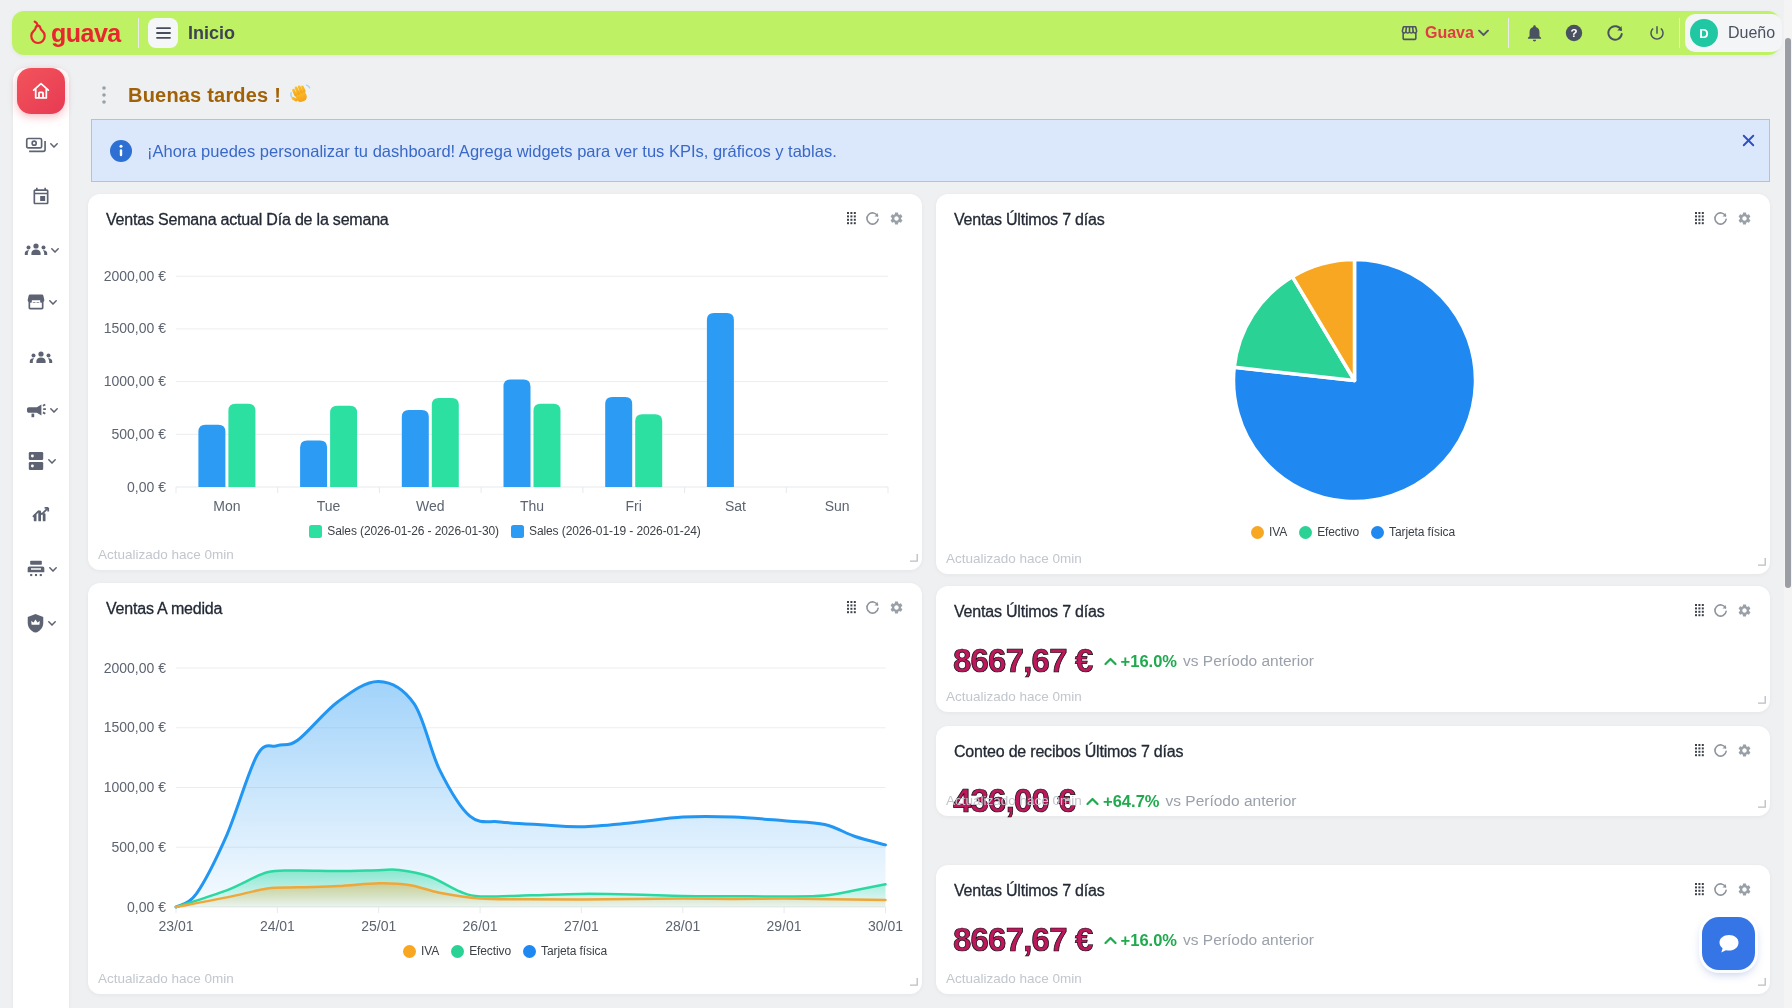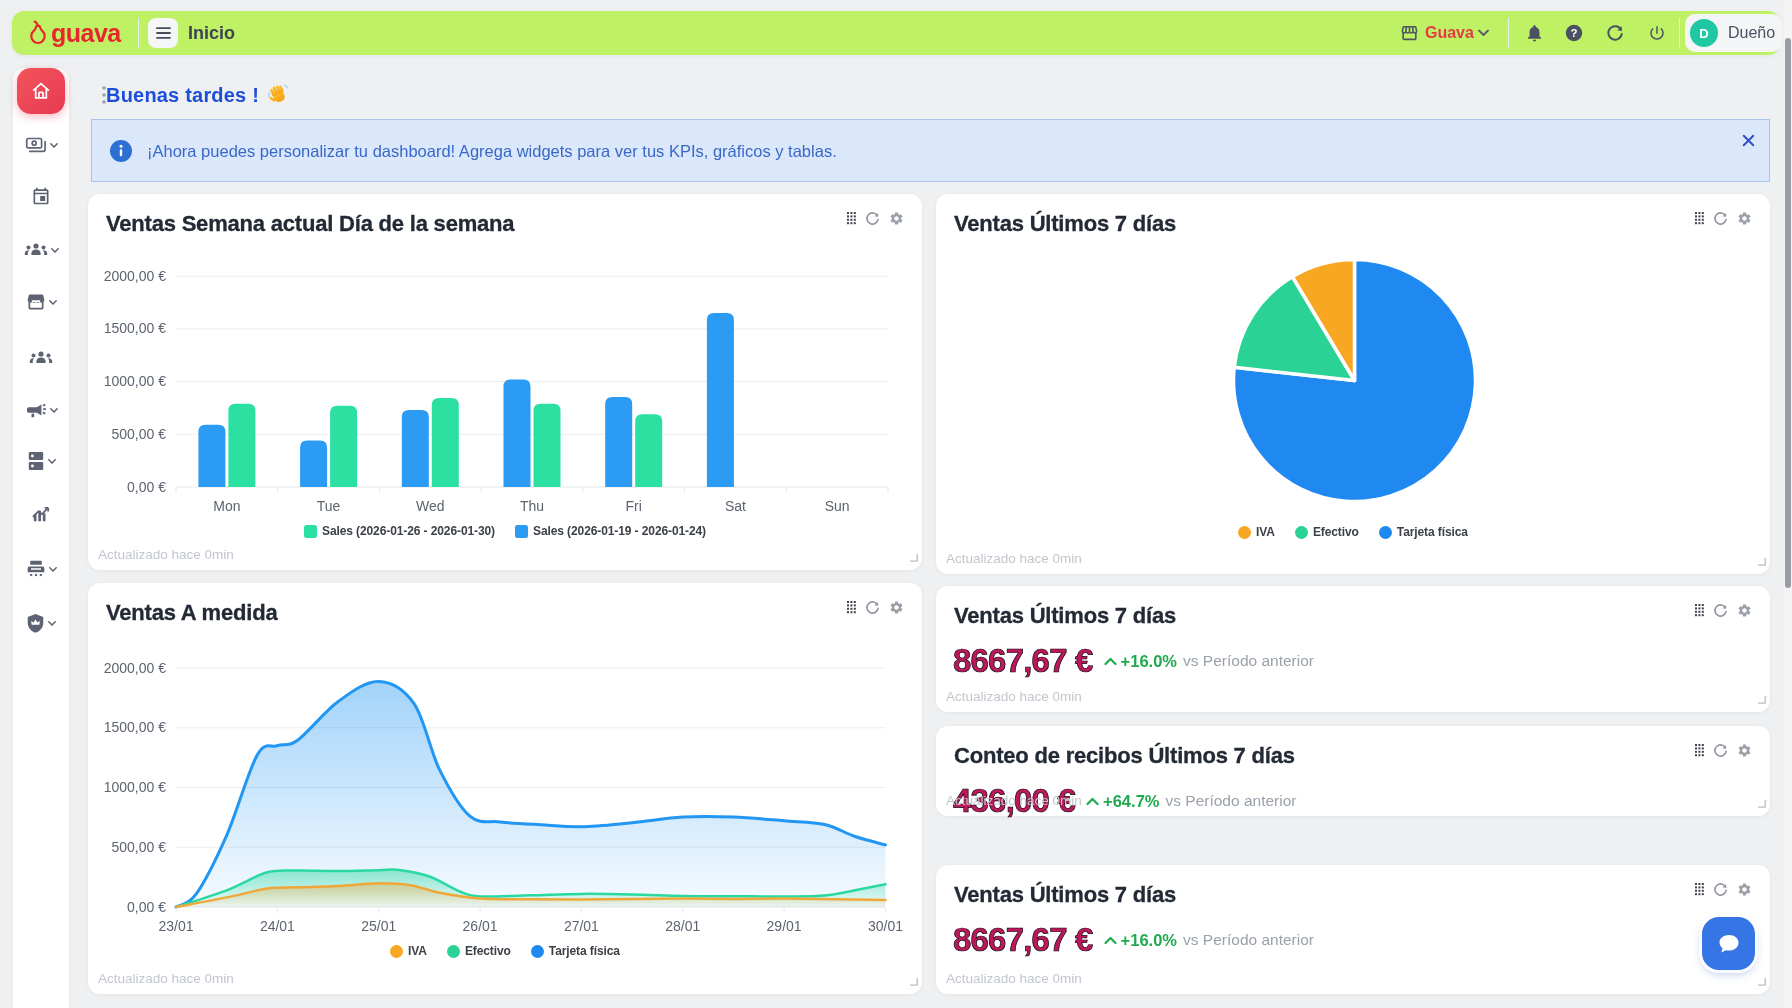--- a/index.html
+++ b/index.html
@@ -11,30 +11,30 @@
 .inicio { font-size:18px; font-weight:bold; color:#3f4254; }
 .guava-red { color:#e33b44; font-size:16px; font-weight:bold; }
 .avatar-pill { background:#f4f5f6; border-radius:10px; height:38px; padding:0 7px 0 5px; }
 .avatar { width:28px; height:28px; border-radius:50%; background:#1fc8a2; color:#fff; font-size:13px; font-weight:bold; display:flex; align-items:center; justify-content:center; }
 .duenyo { margin-left:10px; font-size:16px; color:#4a5160; }
 .sidebar { position:absolute; left:13px; top:68px; width:56px; height:940px; background:#fff; border-radius:12px 12px 0 0; box-shadow:0 1px 4px rgba(30,35,45,.05); }
 .homebtn { position:absolute; left:4px; top:0px; width:48px; height:46px; border-radius:14px; background:linear-gradient(140deg,#f2545b,#e73a53); display:flex; align-items:center; justify-content:center; box-shadow:0 3px 8px rgba(236,62,85,.35); }
 .sitem { position:absolute; left:0; width:56px; display:flex; align-items:center; justify-content:center; height:22px; }
 .schev { margin-left:3px; display:flex; }
 .pagehead { position:absolute; left:102px; top:83px; display:flex; align-items:center; }
-.greet { font-size:20px; font-weight:bold; color:#1d4ed8; letter-spacing:0.2px; }
+.greet { font-size:20px; font-weight:bold; color:#a16207; margin-left:22px; letter-spacing:0.2px; }
 .banner { position:absolute; left:91px; top:119px; width:1679px; height:63px; background:#dbe8fb; border:1px solid #a7c4ec; border-radius:0; }
 .banner-ic { position:absolute; left:18px; top:20px; }
 .banner-tx { position:absolute; left:55px; top:22px; font-size:16.5px; color:#3968c8; }
 .banner-x { position:absolute; right:14px; top:13px; }
 .card { position:absolute; background:#fff; border-radius:12px; box-shadow:0 1px 4px rgba(30,35,45,.05); }
-.ctitle { position:absolute; left:18px; top:17px; font-size:22px; font-weight:bold; color:#232a35; letter-spacing:-0.2px; -webkit-text-stroke:0.3px #232a35; }
+.ctitle { position:absolute; left:18px; top:17px; font-size:16px; font-weight:normal; color:#232a35; letter-spacing:-0.2px; -webkit-text-stroke:0.3px #232a35; }
 .cicons { position:absolute; right:18px; top:17px; display:flex; align-items:center; gap:9px; }
 .ax { font-size:14px; fill:#5d6470; font-family:"Liberation Sans",sans-serif; }
-.legend { position:absolute; left:0; width:100%; display:flex; justify-content:center; align-items:center; gap:20px; font-size:12px; letter-spacing:-0.1px; color:#3c4147;font-weight:bold; }
+.legend { position:absolute; left:0; width:100%; display:flex; justify-content:center; align-items:center; gap:12px; font-size:12px; letter-spacing:-0.1px; color:#3c4147; }
 .litem { display:flex; align-items:center; gap:5px; }
 .lsq { width:13px; height:13px; border-radius:2.5px; display:inline-block; }
 .ldot { width:13px; height:13px; border-radius:50%; display:inline-block; }
 .updated { position:absolute; left:10px; bottom:8px; font-size:13.5px; color:#c2c6cd; }
 .rsz { position:absolute; right:4px; bottom:4px; }
 .kpirow { position:absolute; left:17px; top:56px; display:flex; align-items:center; }
 .kval { font-size:33px; font-weight:bold; color:#be185d; letter-spacing:-0.8px; -webkit-text-stroke:0.7px #07080a; }
 .kcaret { margin-left:11px; display:flex; }
 .kpct { margin-left:4px; font-size:16.5px; font-weight:bold; color:#1faa4e; }
 .kvs { margin-left:6px; font-size:15.5px; color:#9ba1ab; }

